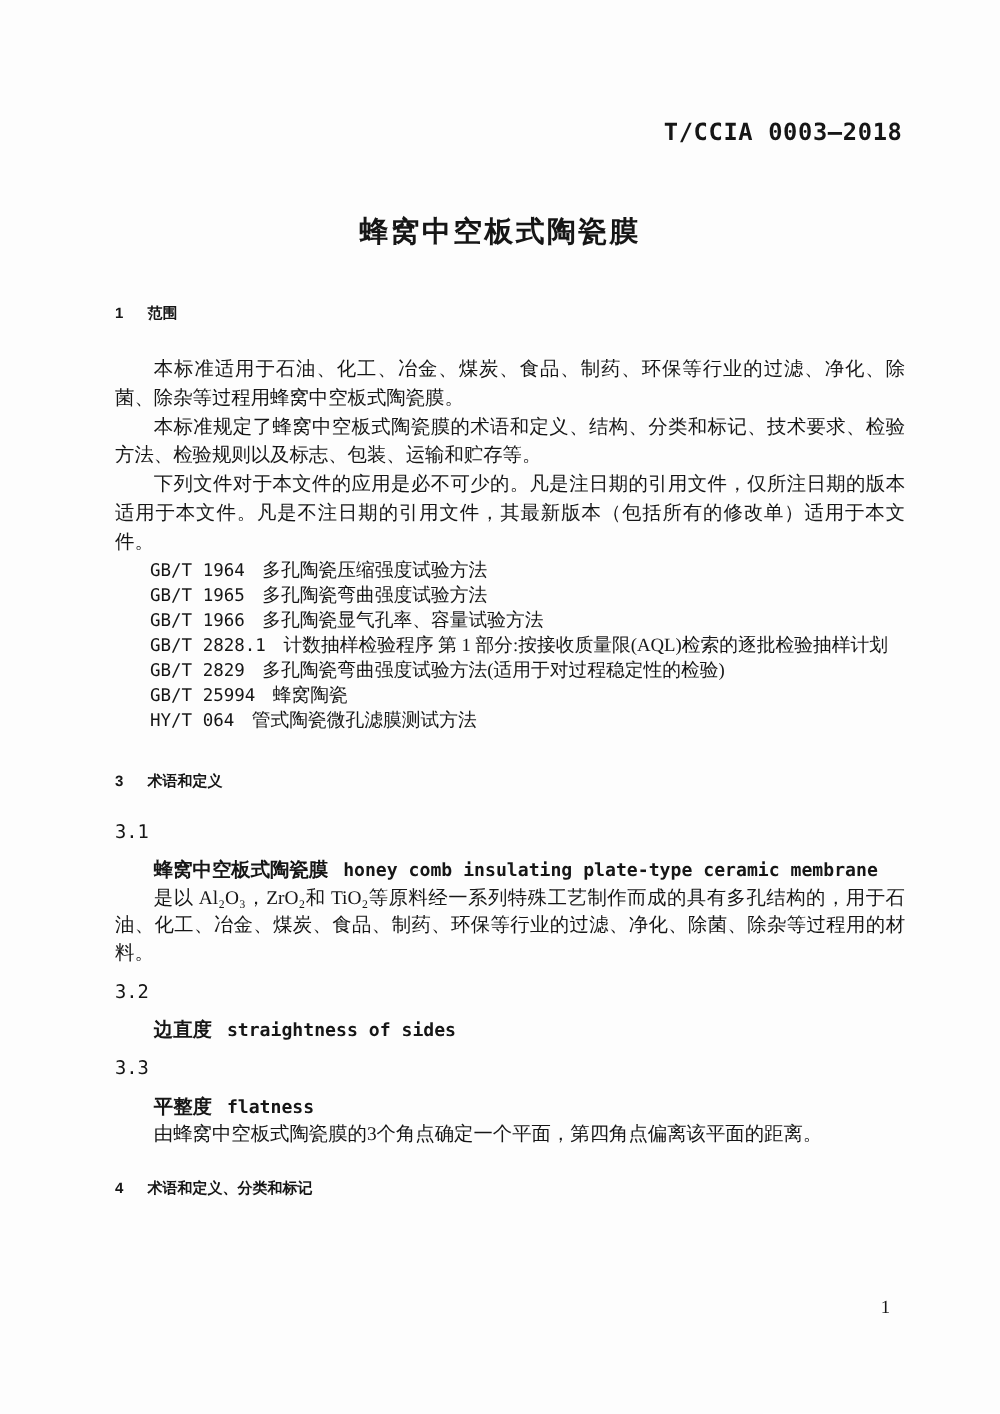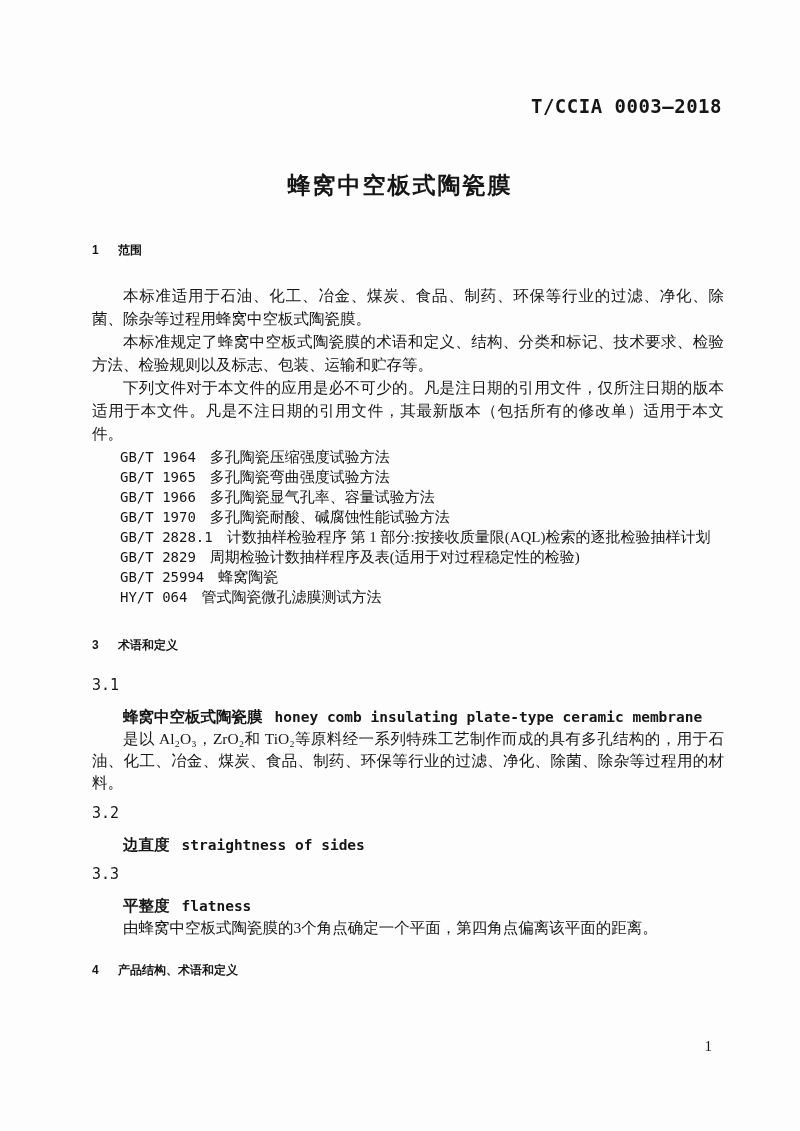--- a/index.html
+++ b/index.html
@@ -129,27 +129,24 @@
       <div class="ref-row">
         <span class="ref-code">GB/T 1964</span><span class="ref-title">多孔陶瓷压缩强度试验方法</span>
       </div>
       <div class="ref-row">
         <span class="ref-code">GB/T 1965</span><span class="ref-title">多孔陶瓷弯曲强度试验方法</span>
       </div>
       <div class="ref-row">
         <span class="ref-code">GB/T 1966</span><span class="ref-title">多孔陶瓷显气孔率、容量试验方法</span>
       </div>
       <div class="ref-row">
-        <span class="ref-code">GB/T 1970</span><span class="ref-title">多孔陶瓷耐酸、碱腐蚀性能试验方法</span>
-      </div>
-      <div class="ref-row">
         <span class="ref-code">GB/T 2828.1</span><span class="ref-title">计数抽样检验程序 第 1 部分:按接收质量限(AQL)检索的逐批检验抽样计划</span>
       </div>
       <div class="ref-row">
-        <span class="ref-code">GB/T 2829</span><span class="ref-title">周期检验计数抽样程序及表(适用于对过程稳定性的检验)</span>
+        <span class="ref-code">GB/T 2829</span><span class="ref-title">多孔陶瓷弯曲强度试验方法(适用于对过程稳定性的检验)</span>
       </div>
       <div class="ref-row">
         <span class="ref-code">GB/T 25994</span><span class="ref-title">蜂窝陶瓷</span>
       </div>
       <div class="ref-row">
         <span class="ref-code">HY/T 064</span><span class="ref-title">管式陶瓷微孔滤膜测试方法</span>
       </div>
     </div>
 
     <div class="sec-heading sec3-heading">
@@ -177,20 +174,20 @@
         <div class="term-num">3.3</div>
         <div class="term-line">
           <span class="term-zh">平整度</span><span class="term-en">flatness</span>
         </div>
         <p class="term-def">由蜂窝中空板式陶瓷膜的3个角点确定一个平面，第四角点偏离该平面的距离。</p>
       </div>
 
     </div>
 
     <div class="sec-heading sec4-heading">
-      <span class="sec-num">4</span><span>产品结构、术语和定义</span>
+      <span class="sec-num">4</span><span>术语和定义、分类和标记</span>
     </div>
 
   </div>
 
   <div class="page-number">1</div>
 
 </div>
 
 </body></html>

